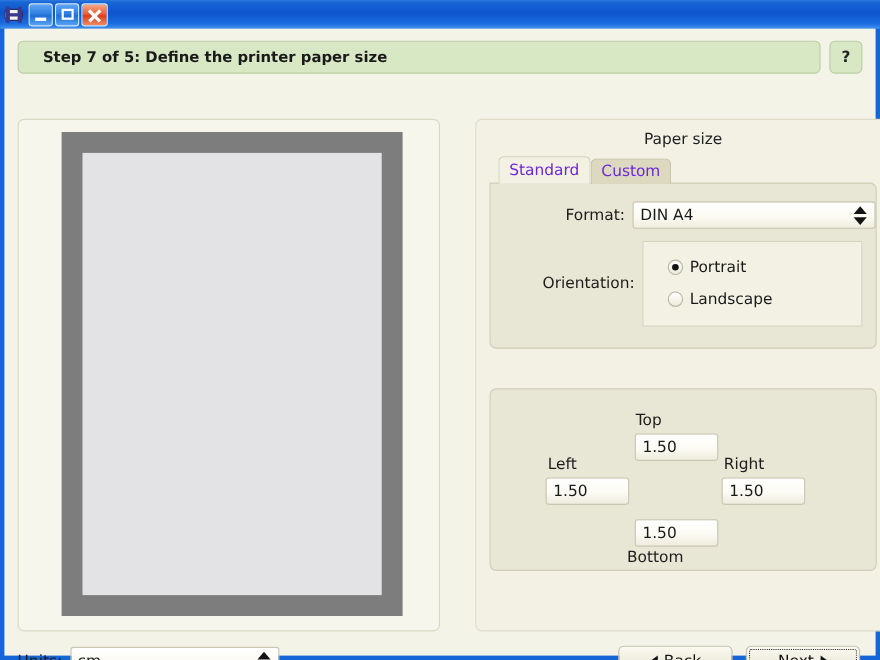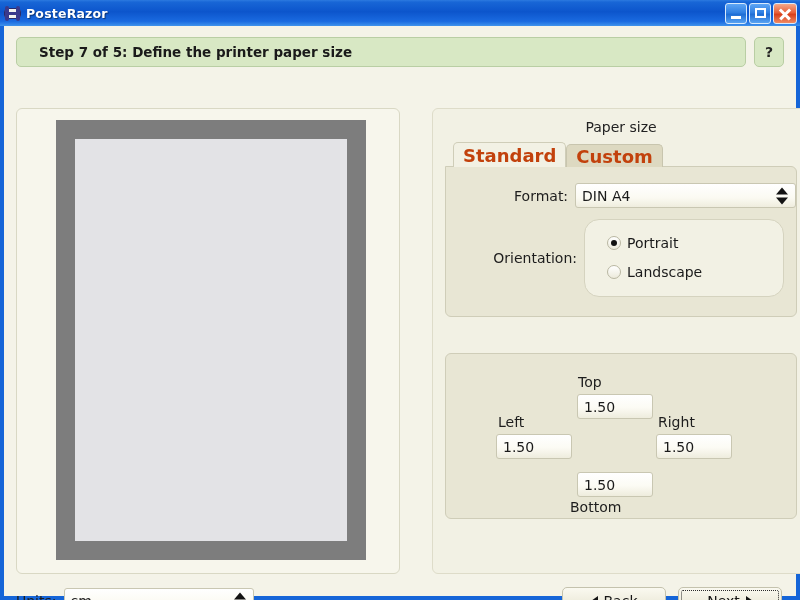--- a/index.html
+++ b/index.html
@@ -243,28 +243,27 @@
     height: 26px;
     display: flex;
     align-items: flex-end;
     z-index: 3;
   }
   .tab {
     height: 25px;
     padding: 0 9px;
     display: flex;
     align-items: center;
-    font-size: 18px;
-    color: #c2410c;
+    font-size: 14px;
+    color: #6d28d9;
     border: 1px solid #cfcdb8;
     border-bottom: none;
     border-radius: 5px 5px 0 0;
     box-sizing: border-box;
     cursor: pointer;
-    font-weight: bold;
   }
   .tab.active {
     background: #f2f1e4;
     border-color: #cfcdb8;
     position: relative;
     z-index: 4;
   }
   .tab.inactive {
     background: #ddd9c1;
     border-color: #c8c5ae;
@@ -339,21 +338,21 @@
     padding-right: 7px;
     font-size: 14px;
     color: #1d1d1d;
     box-sizing: border-box;
   }
   .orient-box {
     width: 200px;
     height: 78px;
     background: #f2f1e4;
     border: 1px solid #d5d3bf;
-    border-radius: 15px;
+    border-radius: 0;
     box-sizing: border-box;
     padding: 8px 0 0 22px;
   }
   .radio-row {
     display: flex;
     align-items: center;
     height: 29px;
     cursor: pointer;
   }
   .radio {
@@ -469,21 +468,20 @@
 
 <div id="app">
 
   <div class="titlebar">
     <div class="win-icon">
       <div class="body"></div>
       <div class="lobe-l"></div>
       <div class="lobe-r"></div>
       <div class="bar"></div>
     </div>
-    <div class="win-title">PosteRazor</div>
     <div class="win-buttons">
       <div class="wbtn min"></div>
       <div class="wbtn max"></div>
       <div class="wbtn close">
         <div class="x1"></div>
           <div class="x2"></div>
       </div>
     </div>
   </div>
 

